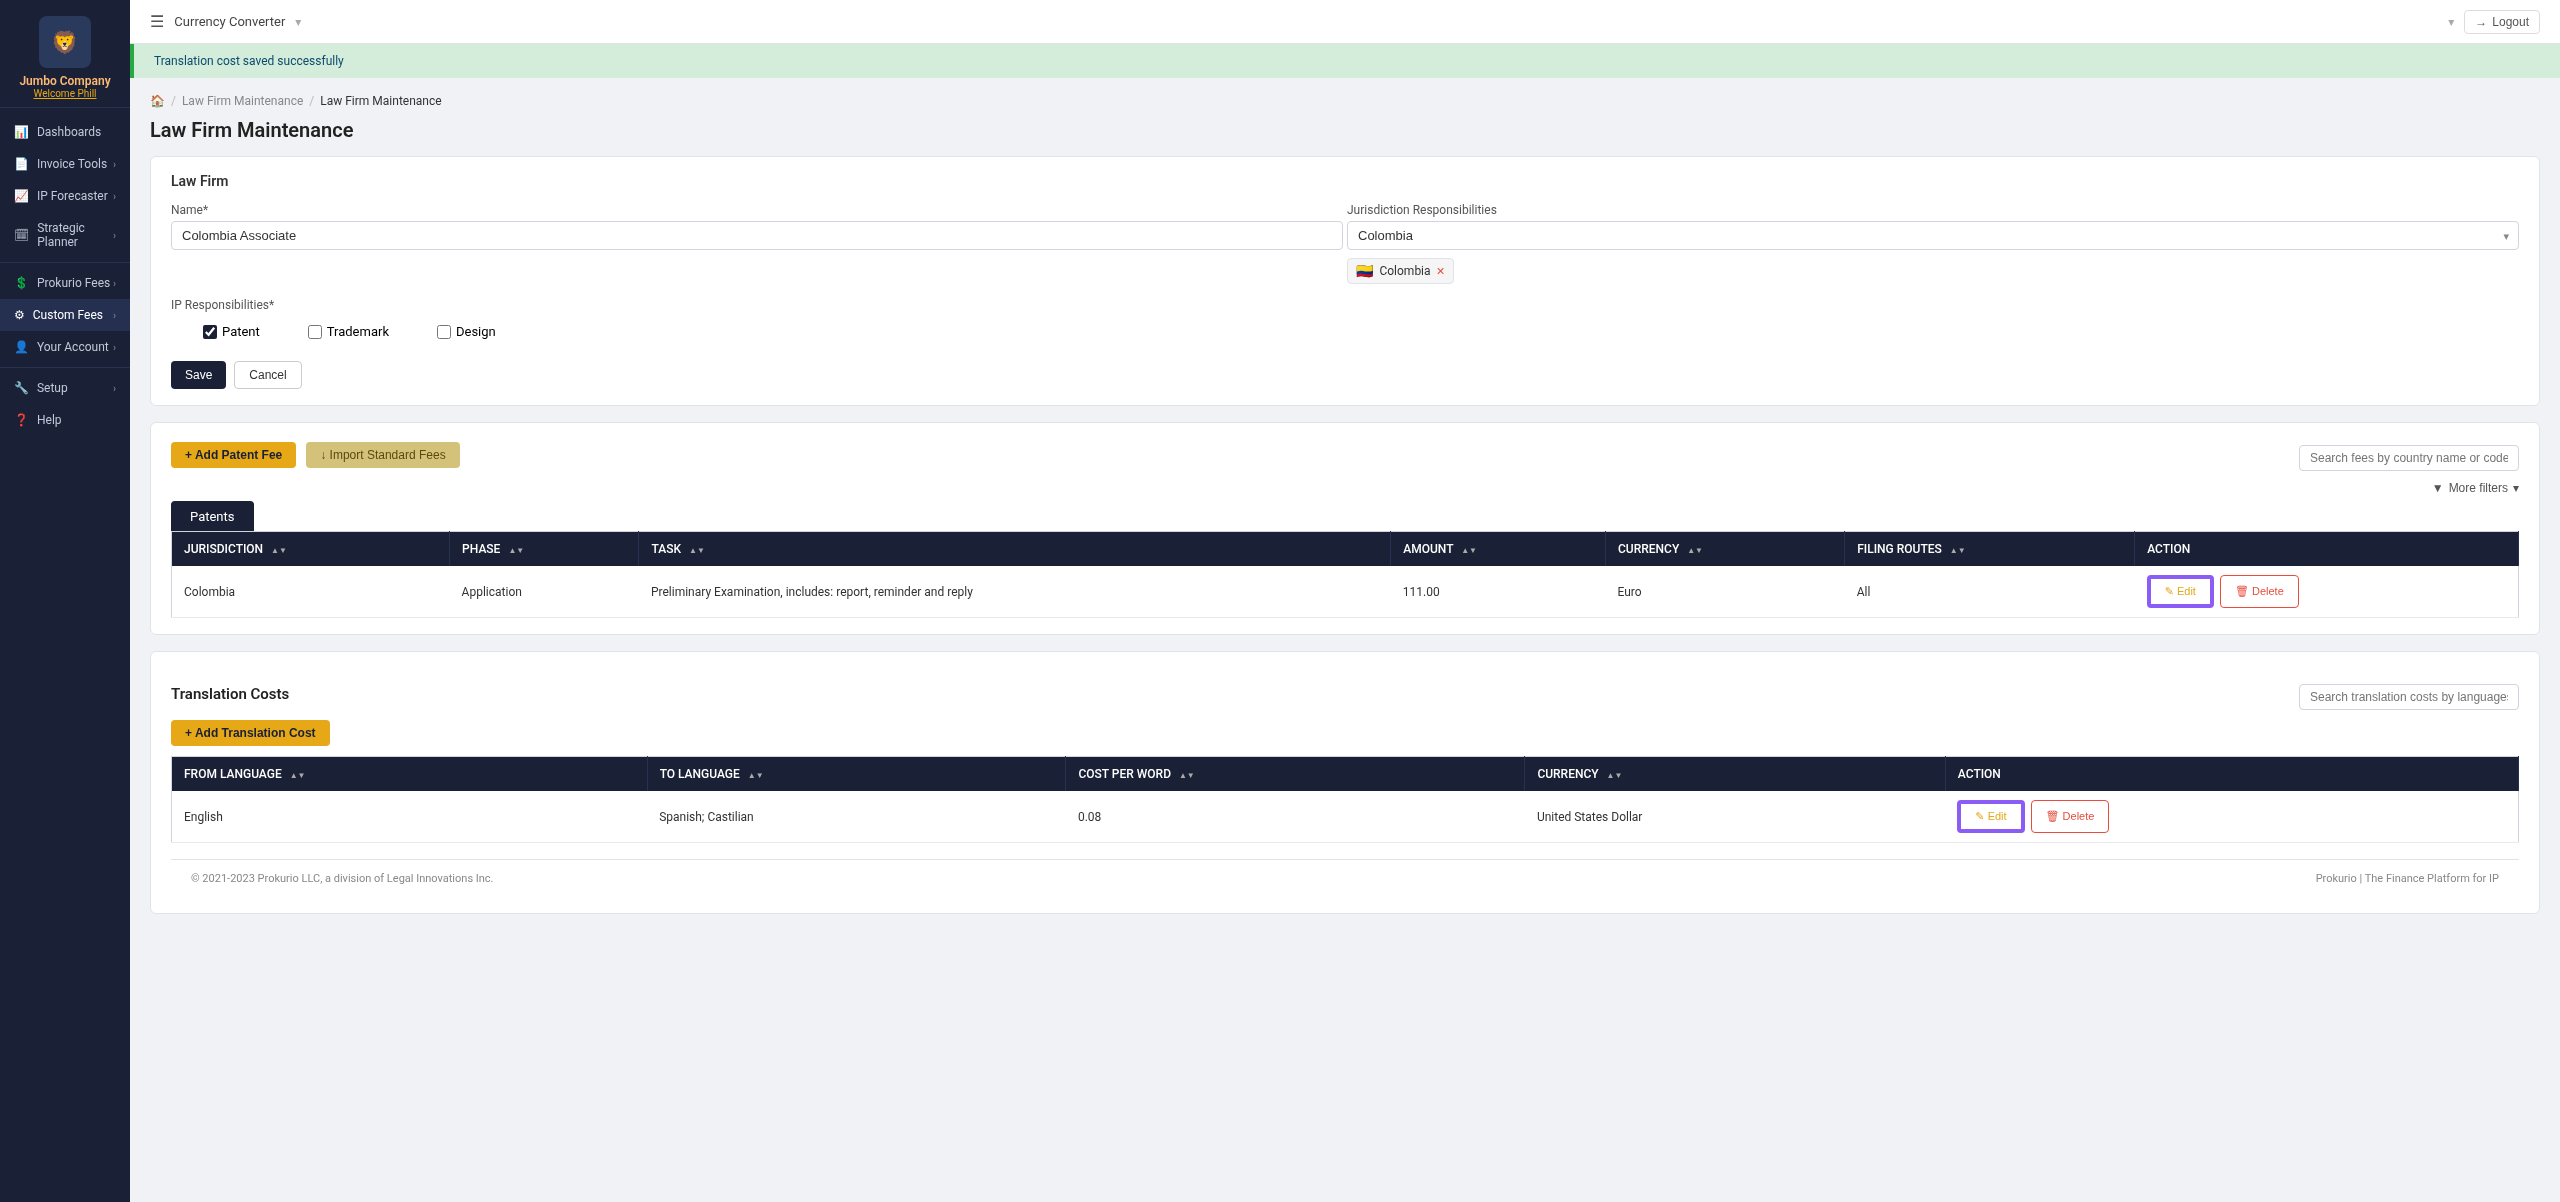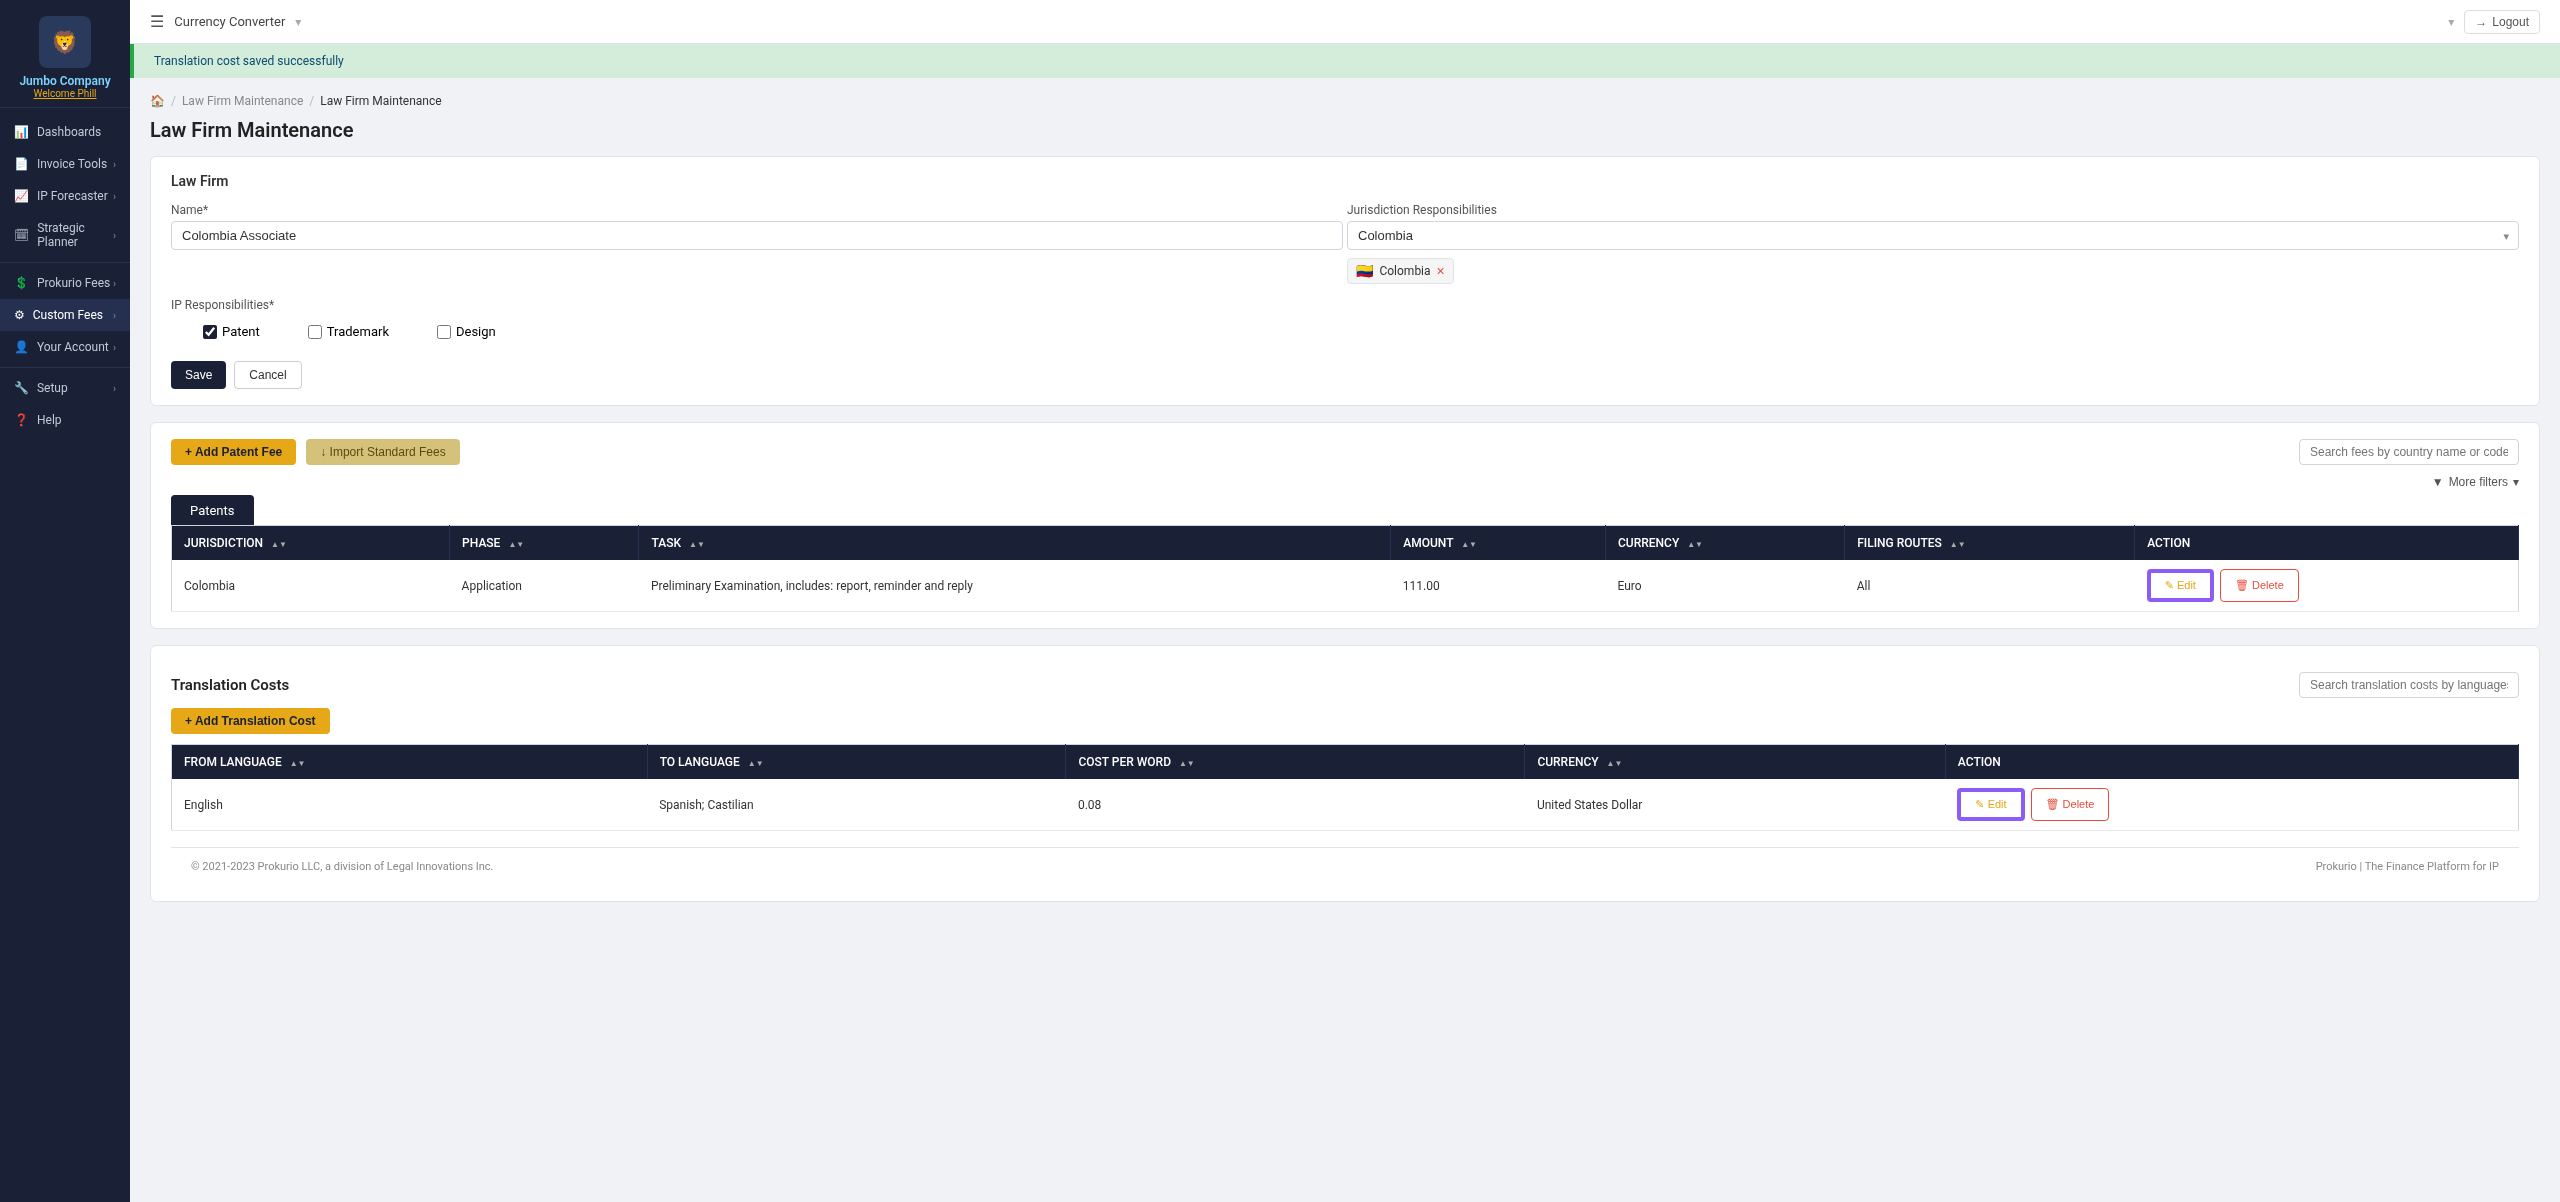--- a/index.html
+++ b/index.html
@@ -24,21 +24,21 @@
       border-bottom: 1px solid #2a3050;
     }
     #sidebar-logo .logo-img {
       width: 52px; height: 52px;
       background: #2a3a5c;
       border-radius: 8px;
       display: flex; align-items: center; justify-content: center;
       font-size: 22px;
     }
     #sidebar-logo .company-name {
-      font-size: 12px; font-weight: 600; margin-top: 6px; text-align: center; color: #7dd3fc;
+      font-size: 12px; font-weight: 600; margin-top: 6px; text-align: center; color: #fdba74;
     }
     #sidebar-logo .welcome {
       font-size: 10px; color: #e6a817; margin-top: 0; text-decoration: underline;
     }
     .sidebar-nav { padding: 8px 0; flex: 1; }
     .sidebar-item {
       display: flex; align-items: center; justify-content: space-between;
       padding: 9px 14px;
       cursor: pointer;
       color: #c0c8d8;
@@ -195,20 +195,21 @@
     .toolbar-right { display: flex; gap: 10px; align-items: center; }
 
     
     .search-input {
       border: 1px solid #d0d4dc;
       border-radius: 4px;
       padding: 5px 10px;
       font-size: 12px;
       width: 220px;
       color: #666;
+      margin-top: 6px;
     }
 
     
     .more-filters-btn {
       display: flex; align-items: center; gap: 5px;
       font-size: 12px; color: #555; cursor: pointer;
       background: none; border: none; padding: 0;
     }
 
     

